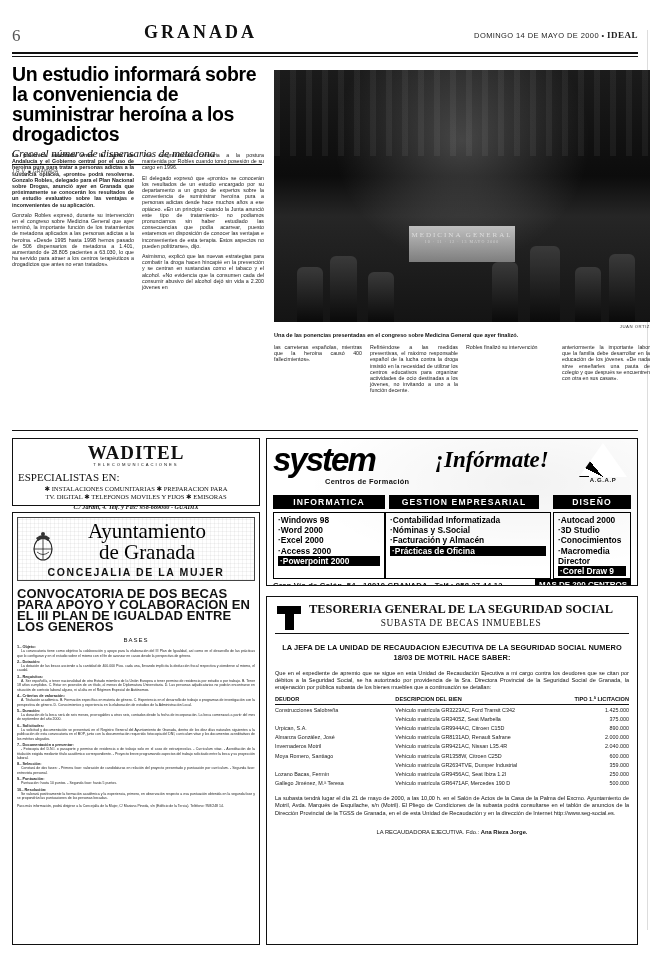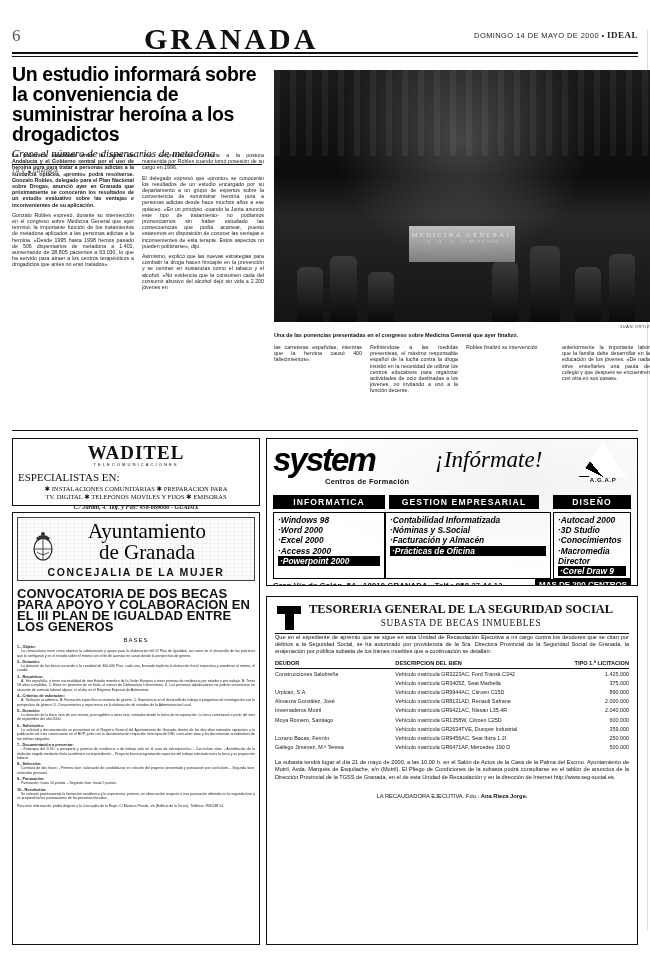--- a/index.html
+++ b/index.html
@@ -18,21 +18,21 @@
   .masthead {
     position:absolute; left:12px; top:24px; width:626px; height:30px;
   }
   .folio {
     position:absolute; left:0; top:2px;
     font-family:"Liberation Serif", serif; font-size:17px; color:#555;
   }
   .section-title {
     position:absolute; left:132px; top:-2px;
     font-family:"Liberation Serif", serif;
-    font-size:30px; font-weight:bold; letter-spacing:3px; color:#111;
+    font-size:18px; font-weight:bold; letter-spacing:3px; color:#111;
   }
   .dateline {
     position:absolute; right:0; top:6px;
     font-size:7.5px; letter-spacing:0.4px; color:#222; white-space:nowrap;
   }
   .dateline .brand { font-family:"Liberation Serif", serif; font-weight:bold; font-size:9px; letter-spacing:0.5px; }
   .rule-thick { position:absolute; left:12px; top:52px; width:626px; height:2px; background:#111; }
   .rule-thin  { position:absolute; left:12px; top:56px; width:626px; height:1px; background:#111; }
 
   
@@ -169,42 +169,42 @@
   .sys-logo {
     position:absolute; left:6px; top:4px;
     font-family:"Liberation Sans", sans-serif; font-weight:bold; font-style:italic;
     font-size:33px; letter-spacing:-2px; color:#000; line-height:34px;
   }
   .sys-logo-sub {
     position:absolute; left:58px; top:38px; font-weight:bold; font-size:7.4px; letter-spacing:0.3px;
   }
   .sys-claim {
     position:absolute; left:168px; top:8px;
-    font-family:"Liberation Serif", serif; font-weight:normal; font-style:italic;
+    font-family:"Liberation Serif", serif; font-weight:bold; font-style:italic;
     font-size:23px; color:#000;text-align:center;
   }
   .agap {
     position:absolute; right:6px; top:4px; width:56px; text-align:center;
   }
   .agap .mark {
     width:48px; height:34px; margin:0 auto;
     background:
       conic-gradient(from 200deg at 50% 100%, #000 0 24deg, #fff 24deg 48deg, #000 48deg 72deg, #fff 72deg 96deg, #000 96deg 120deg, #fff 120deg 140deg);
     clip-path: polygon(50% 0%, 100% 100%, 0% 100%);
   }
   .agap .lbl { font-weight:bold; font-size:6px; letter-spacing:0.6px; }
   .sys-bars { display:flex; gap:4px; padding:0 6px; }
   .sys-bar {
     background:#000; color:#fff; font-weight:bold; font-size:8.6px;
     letter-spacing:1.1px; padding:2px 6px; text-align:center;
   }
   .sys-bar.b1 { width:112px; }
   .sys-bar.b2 { width:150px; }
   .sys-bar.b3 { width:78px; margin-left:auto; }
-  .sys-cols { display:flex; padding:3px 6px 0 6px;font-style:italic; }
+  .sys-cols { display:flex; padding:3px 6px 0 6px; }
   .sys-col { border:1px solid #000; padding:2px 4px; }
   .sys-col.c1 { width:112px; }
   .sys-col.c2 { width:166px; }
   .sys-col.c3 { width:78px; margin-left:auto; }
   .sys-col li {
     list-style:none; font-weight:bold; font-size:8.4px; line-height:10.2px; color:#000;
   }
   .sys-col ul { margin:0; padding:0; }
   .sys-col li.inv { background:#000; color:#fff; padding:0 2px; }
   .sys-foot { padding:2px 6px 0 6px; position:relative; }
@@ -440,20 +440,21 @@
   <div class="ad-tgss">
     <div class="tgss-head">
       <div class="tgss-mark">
         <i style="left:0;top:2px;width:24px;height:8px"></i>
         <i style="left:8px;top:2px;width:9px;height:24px"></i>
       </div>
       <div class="tgss-t1">TESORERIA GENERAL DE LA SEGURIDAD SOCIAL</div>
       <div class="tgss-t2">SUBASTA DE BECAS INMUEBLES</div>
     </div>
 
+    <div class="tgss-jefa">LA JEFA DE LA UNIDAD DE RECAUDACION EJECUTIVA DE LA SEGURIDAD SOCIAL NUMERO 18/03 DE MOTRIL HACE SABER:</div>
     <p class="tgss-p">Que en el expediente de apremio que se sigue en esta Unidad de Recaudación Ejecutiva a mi cargo contra los deudores que se citan por débitos a la Seguridad Social, se ha autorizado por providencia de la Sra. Directora Provincial de la Seguridad Social de Granada, la enajenación por pública subasta de los bienes muebles que a continuación se detallan:</p>
 
     <table class="tgss-table">
       <thead>
         <tr>
           <th>DEUDOR</th>
           <th>DESCRIPCION DEL BIEN</th>
           <th class="amt">TIPO 1.ª LICITACION</th>
         </tr>
       </thead>

